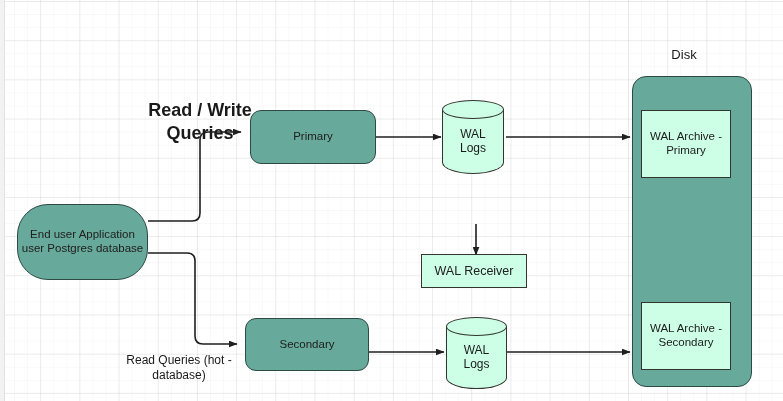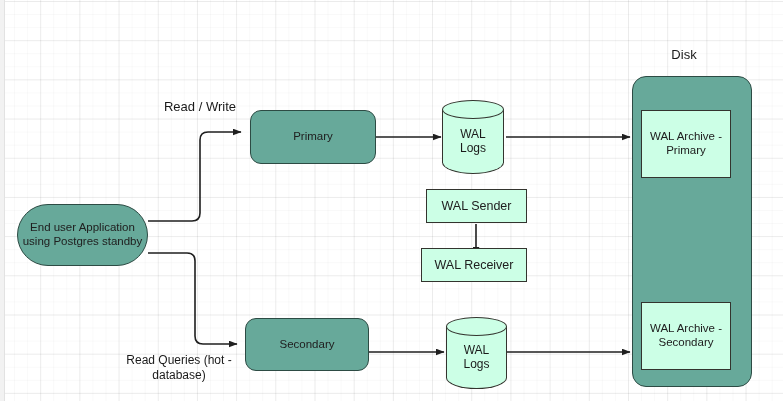--- a/index.html
+++ b/index.html
@@ -136,23 +136,23 @@
   <div class="node mint" style="left:641px; top:110px; width:90px; height:68px; font-size:11.5px; flex-direction:column;">
     <span>WAL Archive -</span>
     <span>Primary</span>
   </div>
 
   <div class="node mint" style="left:641px; top:302px; width:90px; height:68px; font-size:11.5px; flex-direction:column;">
     <span>WAL Archive -</span>
     <span>Secondary</span>
   </div>
 
-  <div class="node teal" style="left:17px; top:204px; width:131px; height:62px; font-size:11.5px; flex-direction:column;border-radius:31px;">
+  <div class="node teal" style="left:17px; top:204px; width:131px; height:76px; font-size:11.5px; flex-direction:column;border-radius:31px;">
     <span>End user Application</span>
-    <span>using Postgres standby</span>
+    <span>user Postgres database</span>
   </div>
 
   <div class="node teal" style="left:250px; top:110px; width:126px; height:54px; font-size:11.5px;">
     <span>Primary</span>
   </div>
 
   <div class="node teal" style="left:245px; top:318px; width:124px; height:53px; font-size:11.5px;">
     <span>Secondary</span>
   </div>
 
@@ -167,30 +167,28 @@
 
   <div class="cyl" style="left:446px; top:317px; width:61px; height:72px;">
     <div class="cyl-body" style="top:9px; height:63px;"></div>
     <div class="cyl-top" style="height:19px;"></div>
     <div class="cyl-text" style="top:26px; font-size:12px;">
       <div>WAL</div>
       <div>Logs</div>
     </div>
   </div>
 
-  <div class="node mint" style="left:426px; top:189px; width:101px; height:34px; font-size:12.5px;">
-    <span>WAL Sender</span>
-  </div>
 
-  <div class="node mint" style="left:421px; top:248px; width:106px; height:34px; font-size:12.5px;">
+  <div class="node mint" style="left:421px; top:254px; width:106px; height:34px; font-size:12.5px;">
     <span>WAL Receiver</span>
   </div>
 
-  <div class="label-free" style="left:148px; top:99px; width:104px; font-size:13px;">
+  <div class="label-free" style="left:148px; top:99px; width:104px; font-size:18px;font-weight:bold;">
     <div>Read / Write</div>
+    <div>Queries</div>
   </div>
 
   <div class="label-free" style="left:112px; top:353px; width:134px; font-size:12px;text-align:center;">
     <div>Read Queries (hot -</div>
     <div>database)</div>
   </div>
 
 </div>
 
 </body></html>

